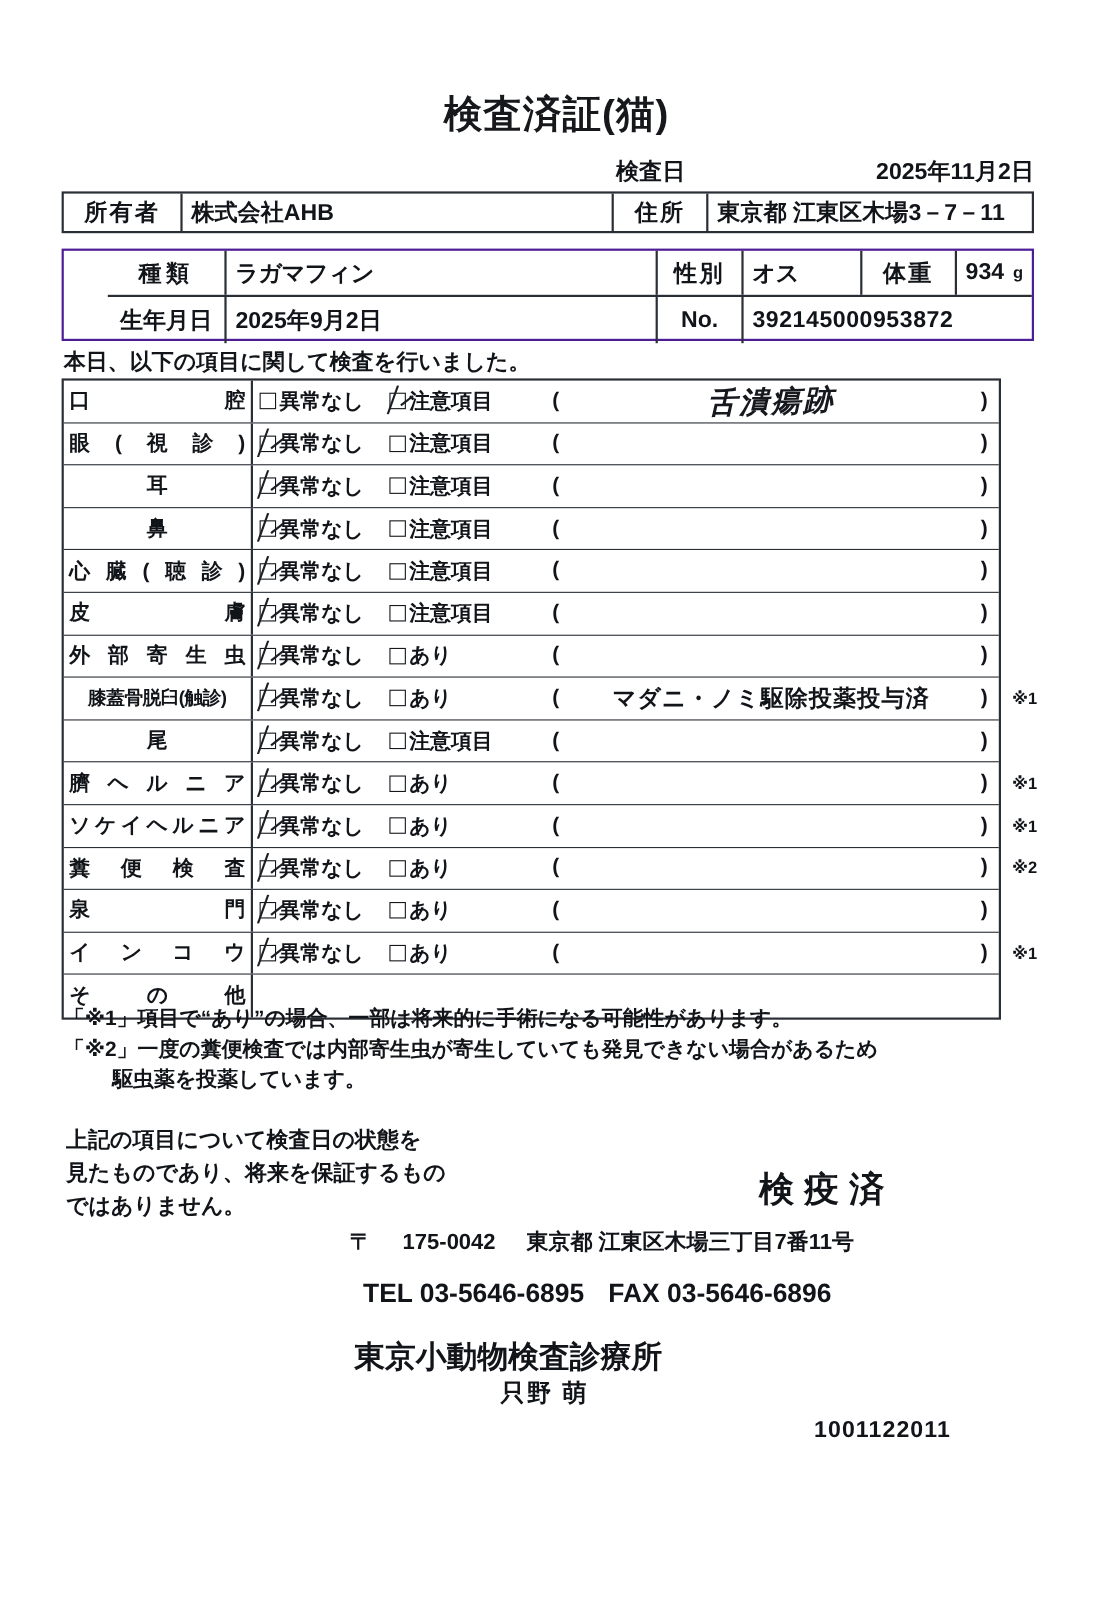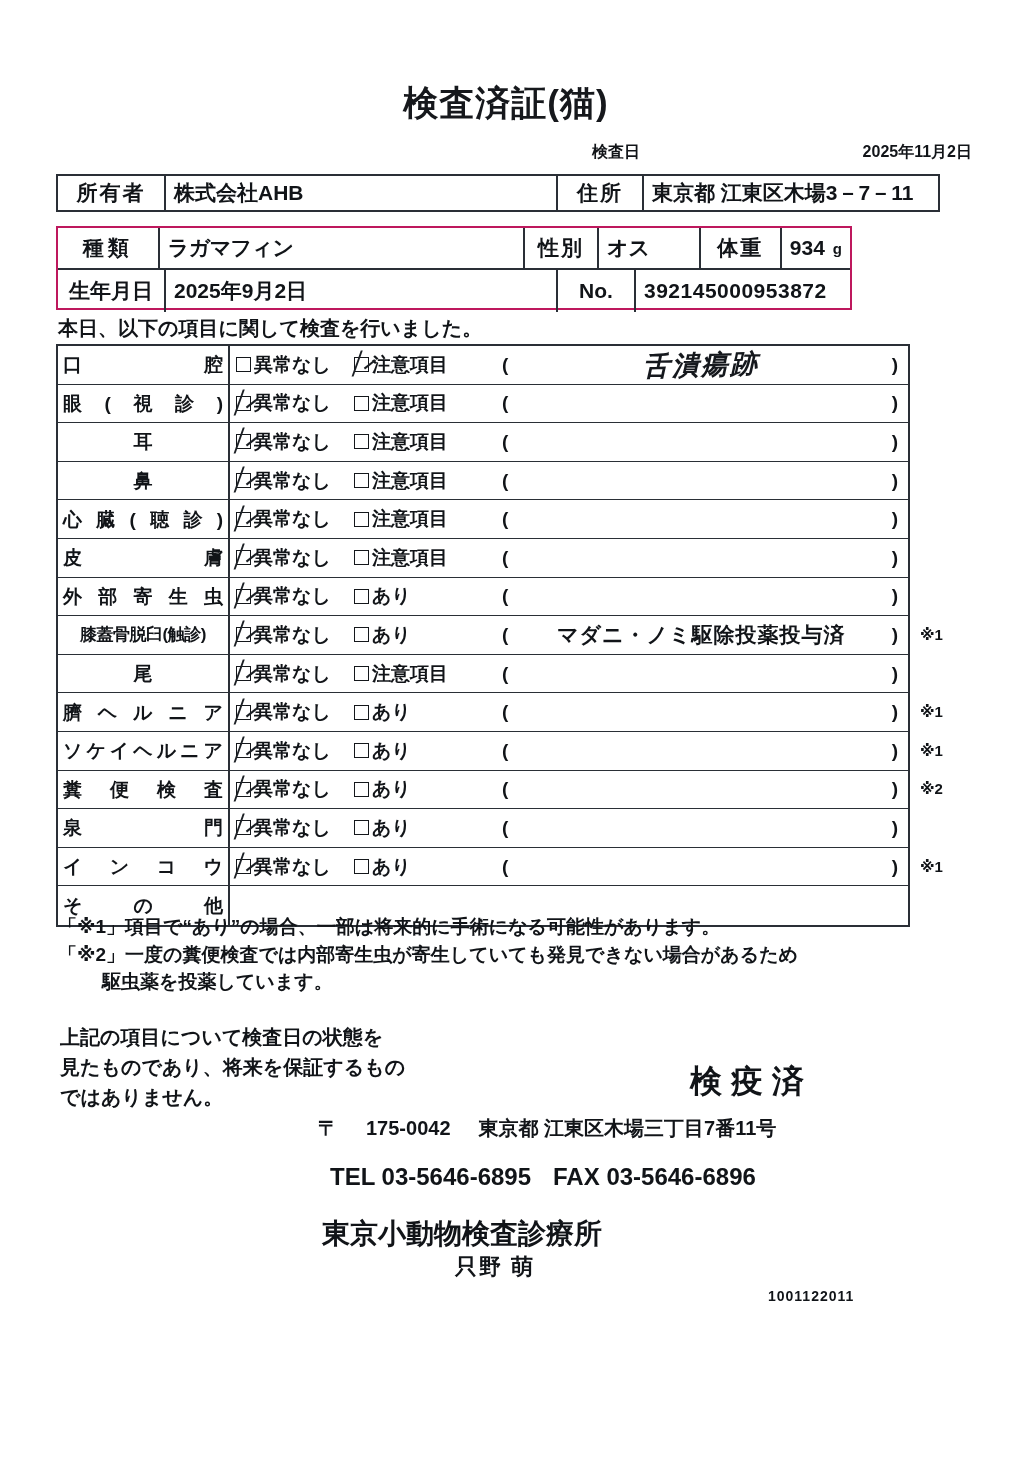--- a/index.html
+++ b/index.html
@@ -30,24 +30,24 @@
     text-align: center;
     font-size: 35px;
     font-weight: 700;
     letter-spacing: 1px;
     color: #16181c;
   }
 
   
   .exam-date-row {
     position: absolute;
-    left: 592px; top: 142px;
+    left: 560px; top: 142px;
     width: 380px;
     height: 26px;
-    font-size: 16px;
+    font-size: 21px;
     font-weight: 700;
     text-align: center;
   }
   .exam-date-label {
     position: absolute; left: 0; top: 0;
   }
   .exam-date-value {
     position: absolute; right: 0; top: 0;
     white-space: nowrap;
   }
@@ -75,24 +75,25 @@
   .lbl { justify-content: center; letter-spacing: 2px; }
   .c-owner-label { width: 108px; }
   .c-owner-value { width: 392px; }
   .c-addr-label  { width: 86px; }
   .c-addr-value  { flex: 1; }
 
   
   .animal-table {
     position: absolute;
     left: 56px; top: 226px;
-    width: 796px;
+    width: 884px;
     height: 84px;
-    border: 2px solid #be185d;
-    box-sizing: border-box;
+    border: 2px solid #4c1d95;
+    box-sizing: border-box;
+    padding-left: 40px;
   }
   .animal-row {
     display: flex;
     height: 42px;
     box-sizing: border-box;
   }
   .animal-row.top { border-bottom: 2px solid #2a2f36; }
   .animal-row .cell {
     display: flex;
     align-items: center;
@@ -297,22 +298,22 @@
   .examiner {
     position: absolute;
     left: 455px; top: 1252px;
     font-size: 22px;
     font-weight: 600;
     letter-spacing: 2px;
     white-space: nowrap;
   }
   .doc-number {
     position: absolute;
-    left: 768px; top: 1288px;
-    font-size: 14px;
+    left: 740px; top: 1288px;
+    font-size: 21px;
     font-weight: 600;
     letter-spacing: 1px;
   }
 </style>
 </head>
 <body>
 
 <div class="page">
 
   <div class="doc-title">検査済証(猫)</div>

